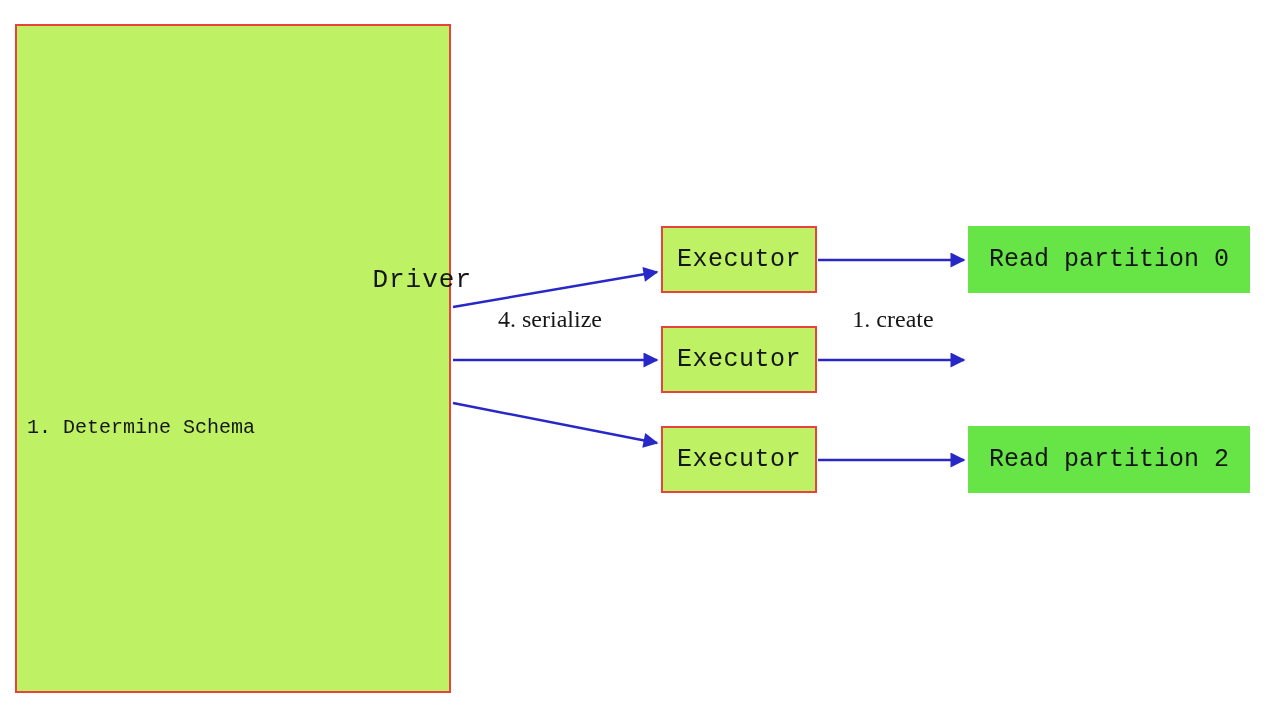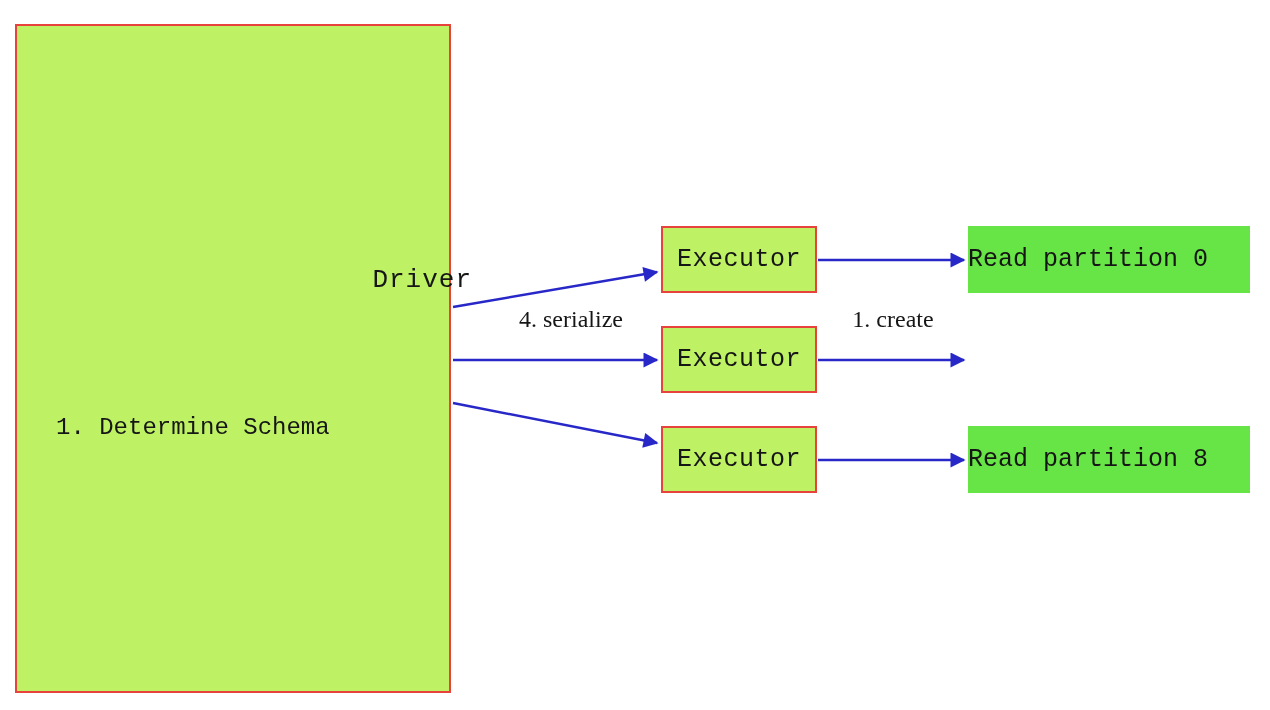--- a/index.html
+++ b/index.html
@@ -32,43 +32,43 @@
     width: 100%;
     text-align: right;
     font-size: 26px;
     letter-spacing: 1px;
     white-space: pre;
     padding-left: 23px;
   }
   .driver-steps {
     position: absolute;
     left: 10px; top: 332px;
-    font-size: 24px;
+    font-size: 20px;
     line-height: 28px;
     white-space: pre;
-    margin-left: 29px;
   }
   .executor-box {
     left: 661px;
     width: 156px; height: 67px;
     display: flex;
     align-items: center;
     justify-content: center;
     font-size: 25px;
     letter-spacing: 0.5px;
     white-space: pre;
   }
   .partition-box {
     position: absolute;
     box-sizing: border-box;
     left: 968px;
     width: 282px; height: 67px;
     background: var(--partition-fill, #68e546);
     display: flex;
     align-items: center;
+    justify-content: center;
     font-size: 25px;
     white-space: pre;
   }
   .row-0 { top: 226px; }
   .row-1 { top: 326px; }
   .row-2 { top: 426px; }
   .arrow-layer {
     position: absolute;
     left: 0; top: 0;
     width: 1270px; height: 710px;
@@ -84,21 +84,21 @@
   }
   .arrow-label {
     position: absolute;
     width: 220px;
     text-align: center;
     font-family: "Liberation Serif", "DejaVu Serif", serif;
     font-size: 24px;
     line-height: 26px;
     color: var(--text, #161616);
   }
-  .label-serialize { left: 461px; top: 306px; }
+  .label-serialize { left: 440px; top: 306px; }
   .label-create-reader { left: 783px; top: 306px; }
 </style>
 </head>
 <body>
 
 <div class="canvas">
 
   <div class="box driver-box">
     <div class="driver-title">Driver</div>
     <div class="driver-steps">
@@ -113,21 +113,21 @@
     <span>Executor</span>
   </div>
   <div class="box executor-box row-2">
     <span>Executor</span>
   </div>
 
   <div class="partition-box row-0">
     <span>Read partition 0</span>
   </div>
   <div class="partition-box row-2">
-    <span>Read partition 8</span>
+    <span>Read partition 2</span>
   </div>
 
   <svg class="arrow-layer" viewBox="0 0 1270 710" xmlns="http://www.w3.org/2000/svg">
     <defs>
       <marker id="ah" viewBox="0 0 10 10" refX="9" refY="5" markerWidth="7.5" markerHeight="6" orient="auto-start-reverse">
         <path class="arrowhead-shape" d="M 0 0 L 10 5 L 0 10 z"></path>
       </marker>
     </defs>
     <line class="arrow-line" x1="453" y1="307" x2="657" y2="272" marker-end="url(#ah)"></line>
     <line class="arrow-line" x1="453" y1="360" x2="657" y2="360" marker-end="url(#ah)"></line>

